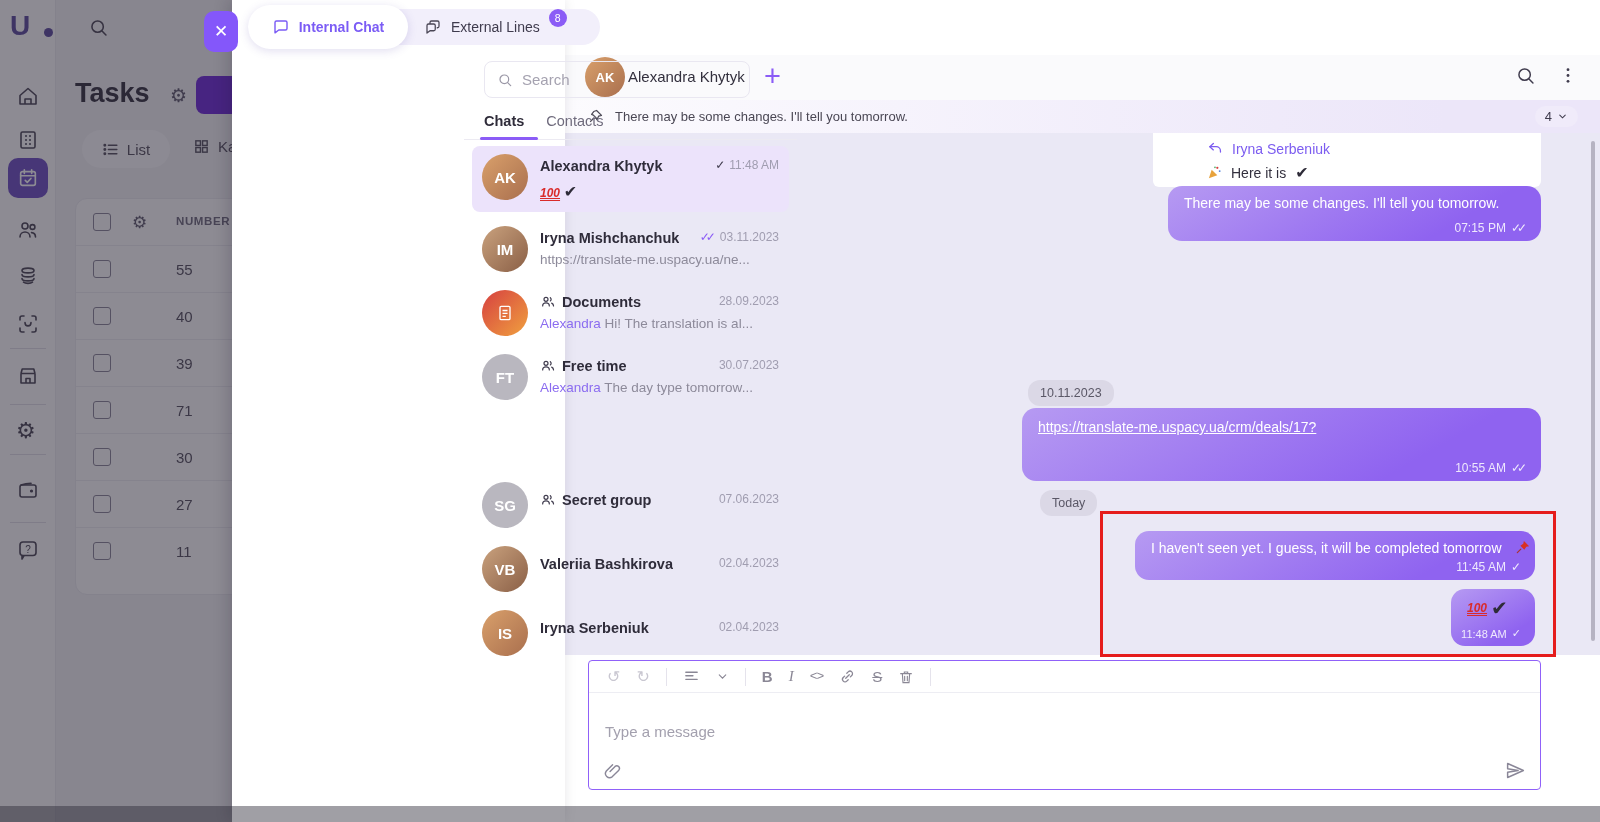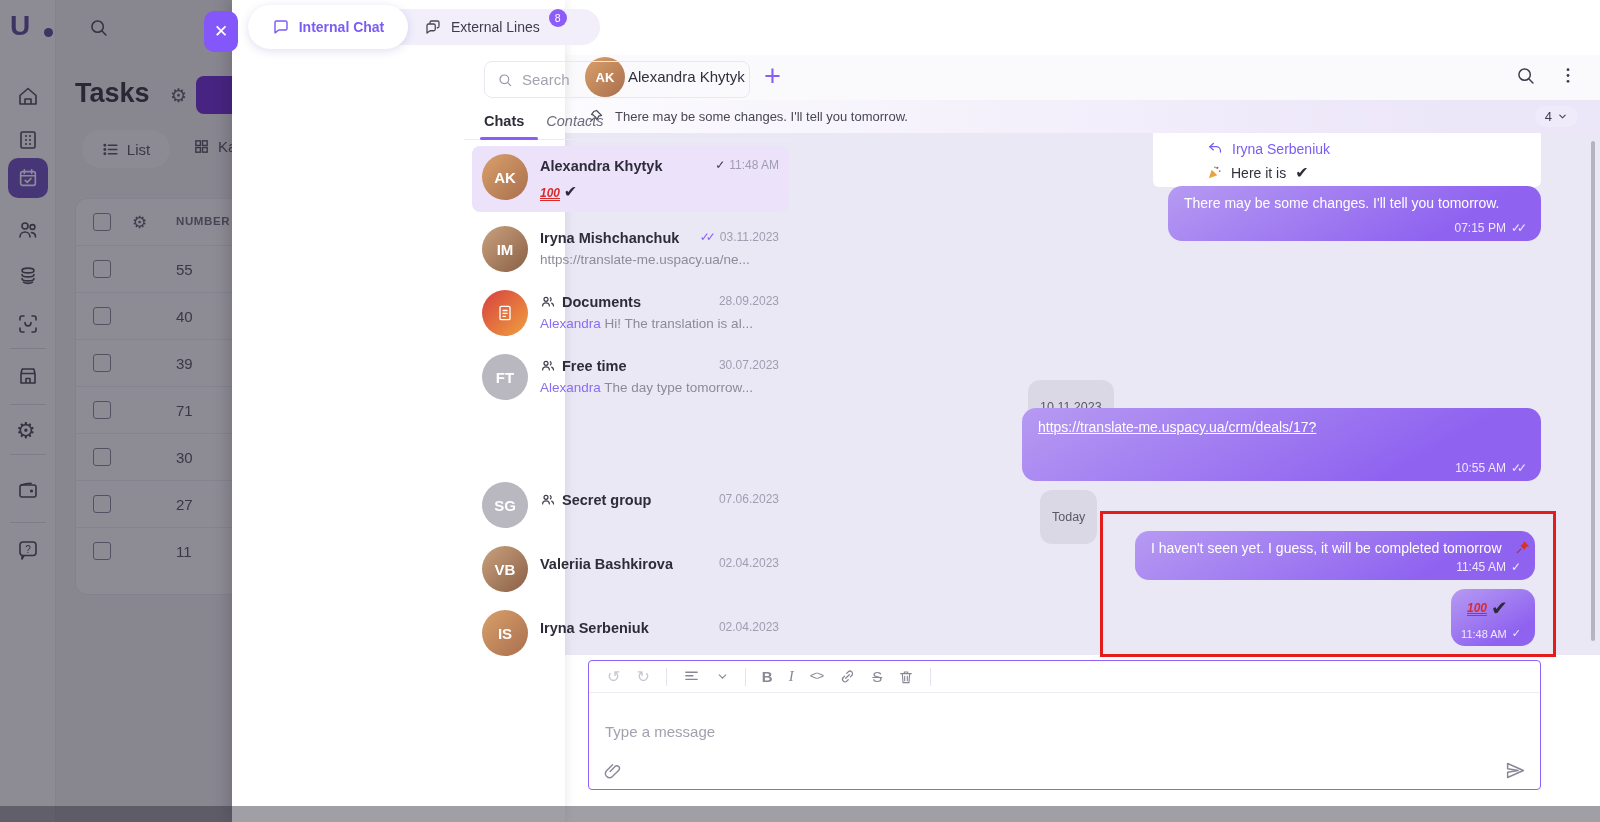--- a/index.html
+++ b/index.html
@@ -40,21 +40,21 @@
   .tabbar { position:absolute; left:248px; top:9px; width:352px; height:36px; background:#f2effb; border-radius:20px; z-index:26; }
   .tab-active { position:absolute; left:0; top:-4px; width:160px; height:44px; background:#fff; border-radius:22px; box-shadow:0 2px 10px rgba(90,70,170,.18); display:flex; align-items:center; justify-content:center; gap:9px; color:#7b5cf5; font-size:14px; font-weight:600; cursor:pointer; }
   .tab-inactive { position:absolute; left:176px; top:0; height:36px; display:flex; align-items:center; gap:9px; color:#3f3b4d; font-size:14px; cursor:pointer; }
   .tab-badge { position:relative; top:-9px; width:18px; height:18px; background:#8b5cf6; color:#fff; border-radius:50%; font-size:10.5px; display:flex; align-items:center; justify-content:center; }
   .search-box { position:absolute; left:252px; top:61px; width:266px; height:37px; border:1px solid #e9e7f1; border-radius:8px; display:flex; align-items:center; gap:9px; padding:0 12px; z-index:26; }
   .search-box input { border:none; outline:none; font-size:15px; color:#55515f; width:200px; font-family:inherit; background:transparent; }
   .search-box input::placeholder { color:#a5a2b0; }
   .plus-btn { position:absolute; left:532px; top:60px; font-size:29px; font-weight:300; color:#8b5cf6; z-index:26; cursor:pointer; }
   .list-tabs { position:absolute; left:252px; top:113px; display:flex; gap:22px; font-size:14.5px; z-index:26; }
   .lt-chats { font-weight:600; color:#2f2c3a; }
-  .lt-contacts { color:#6f6b7d;font-style:italic; }
+  .lt-contacts { color:#6f6b7d; }
   .lt-underline { position:absolute; left:248px; top:137px; width:58px; height:3px; background:#8b5cf6; border-radius:2px; z-index:27; }
   .lt-hair { position:absolute; left:232px; top:139px; width:333px; height:1px; background:#eceaf2; z-index:26; }
 
   .chat-row { position:absolute; left:240px; width:317px; height:62px; z-index:26; cursor:pointer; }
   .chat-row.sel { background:#ece3fb; border-radius:8px; height:66px; }
   .avatar { position:absolute; left:10px; top:8px; width:46px; height:46px; border-radius:50%; color:#fff; font-weight:bold; font-size:15px; display:flex; align-items:center; justify-content:center; }
   .av-photo1 { background:linear-gradient(135deg,#d9a06b,#a96f4e); }
   .av-photo2 { background:linear-gradient(135deg,#caa27e,#8a5f46); }
   .av-doc    { background:linear-gradient(135deg,#d64040,#f0a13f); }
   .av-gray   { background:#b9b7bf; }
@@ -84,21 +84,21 @@
   .bubble { position:absolute; border-radius:14px; font-size:14px; }
   .in { background:#fff; color:#33303e; box-shadow:0 1px 2px rgba(80,70,120,.08); }
   .out { background:linear-gradient(150deg,#b69af2 0%,#8f63f0 75%); color:#fff; }
   .b-text { position:absolute; left:16px; top:9px; white-space:nowrap; }
   .b-time { position:absolute; right:14px; bottom:6px; font-size:12px; display:flex; gap:5px; align-items:center; }
   .in .b-time { color:#a6a3b2; }
   .out .b-time { color:rgba(255,255,255,.85);text-align:center; }
   .reply-block { position:absolute; left:588px; top:0px; width:388px; height:54px; background:#fff; border-radius:0 0 6px 6px; }
   .rb-row1 { position:absolute; left:54px; top:7px; display:flex; gap:8px; align-items:center; color:#7c5cf0; font-size:14px; }
   .rb-row2 { position:absolute; left:54px; top:30px; display:flex; gap:9px; align-items:center; color:#33303e; font-size:14px; }
-  .chip { position:absolute; background:#dbd8e6; border-radius:12px; padding:20px 12px; font-size:12.5px; color:#5a5766; }
+  .chip { position:absolute; background:#dbd8e6; border-radius:12px; padding:6px 12px; font-size:12.5px; color:#5a5766; }
   .red-rect { position:absolute; left:535px; top:378px; width:456px; height:146px; border:3px solid #e51c1c; z-index:5; pointer-events:none; }
   .linktext { text-decoration:underline; color:#fff; line-height:21px; font-size:14px; }
 
   
   .composer { position:absolute; left:23px; top:660px; width:953px; height:130px; background:#fff; border:1.5px solid #9061f9; border-radius:4px; }
   .c-toolbar { position:absolute; left:0; top:0; width:100%; height:32px; border-bottom:1px solid #ededf3; display:flex; align-items:center; padding-left:18px; gap:16px; color:#8a8795; }
   .tb-div { width:1px; height:18px; background:#e5e3ec; }
   .tb-btn { cursor:pointer; display:flex; align-items:center; font-size:15px; }
   .tb-dis { color:#c9c7d1; font-size:16px; }
   .tb-b { font-weight:bold; } .tb-i { font-style:italic; font-family:"Liberation Serif",serif; }

